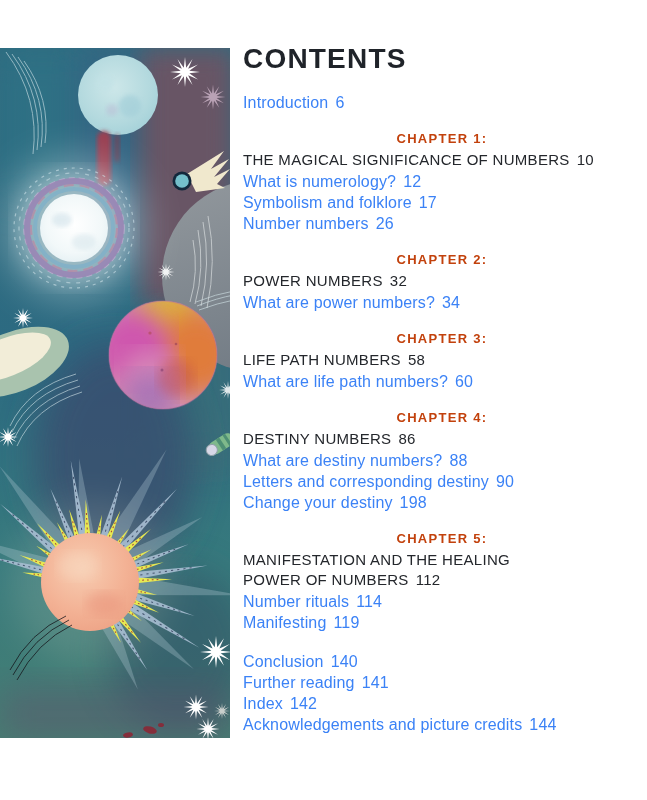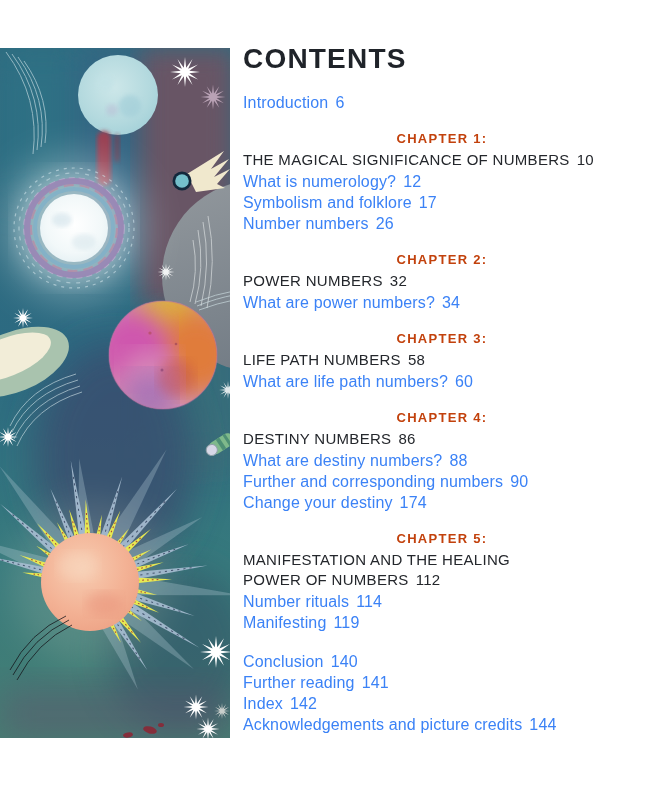--- a/index.html
+++ b/index.html
@@ -289,22 +289,22 @@
   <div class="chapter chapter-3">
     <p class="chapter-label">CHAPTER 3:</p>
     <p class="chapter-title"><span>LIFE PATH NUMBERS</span><span class="pg">58</span></p>
     <p class="line"><span>What are life path numbers?</span><span class="pg">60</span></p>
   </div>
 
   <div class="chapter chapter-4">
     <p class="chapter-label">CHAPTER 4:</p>
     <p class="chapter-title"><span>DESTINY NUMBERS</span><span class="pg">86</span></p>
     <p class="line"><span>What are destiny numbers?</span><span class="pg">88</span></p>
-    <p class="line"><span>Further and corresponding numbers</span><span class="pg">90</span></p>
-    <p class="line"><span>Change your destiny</span><span class="pg">174</span></p>
+    <p class="line"><span>Letters and corresponding destiny</span><span class="pg">90</span></p>
+    <p class="line"><span>Change your destiny</span><span class="pg">198</span></p>
   </div>
 
   <div class="chapter chapter-5">
     <p class="chapter-label">CHAPTER 5:</p>
     <p class="chapter-title"><span>MANIFESTATION AND THE HEALING POWER OF NUMBERS</span><span class="pg">112</span></p>
     <p class="line"><span>Number rituals</span><span class="pg">114</span></p>
     <p class="line"><span>Manifesting</span><span class="pg">119</span></p>
   </div>
 
   <div class="backmatter">

